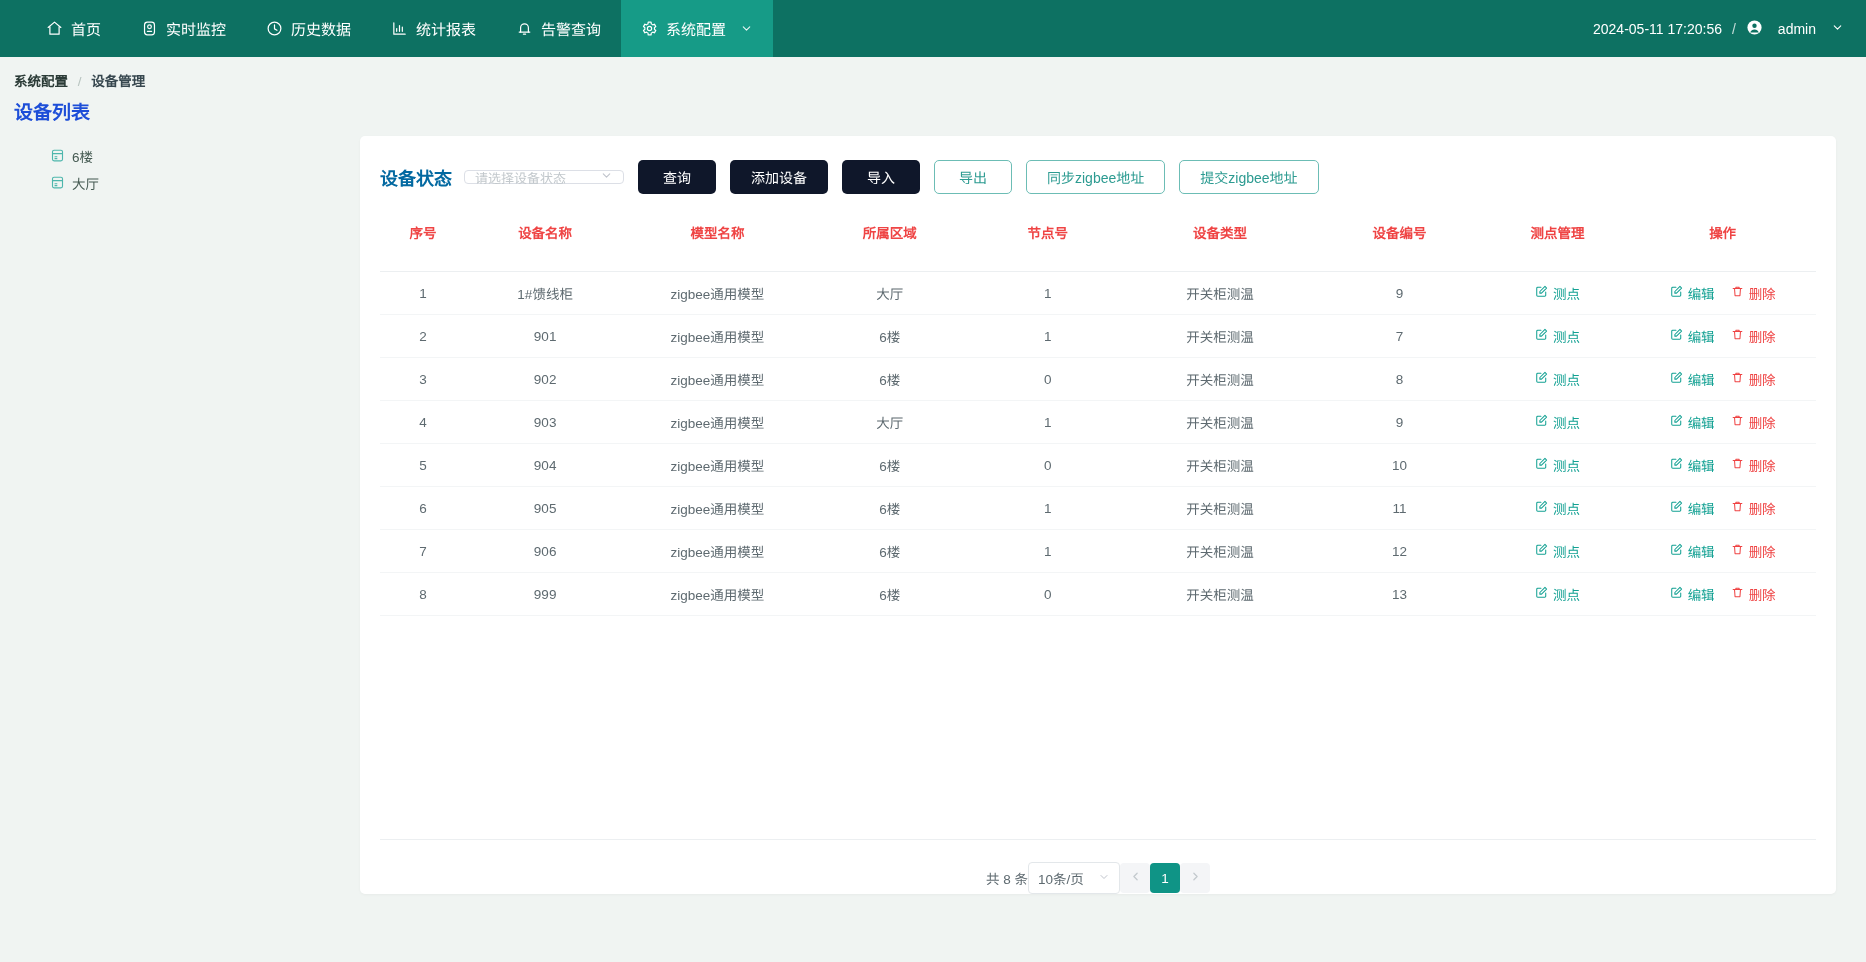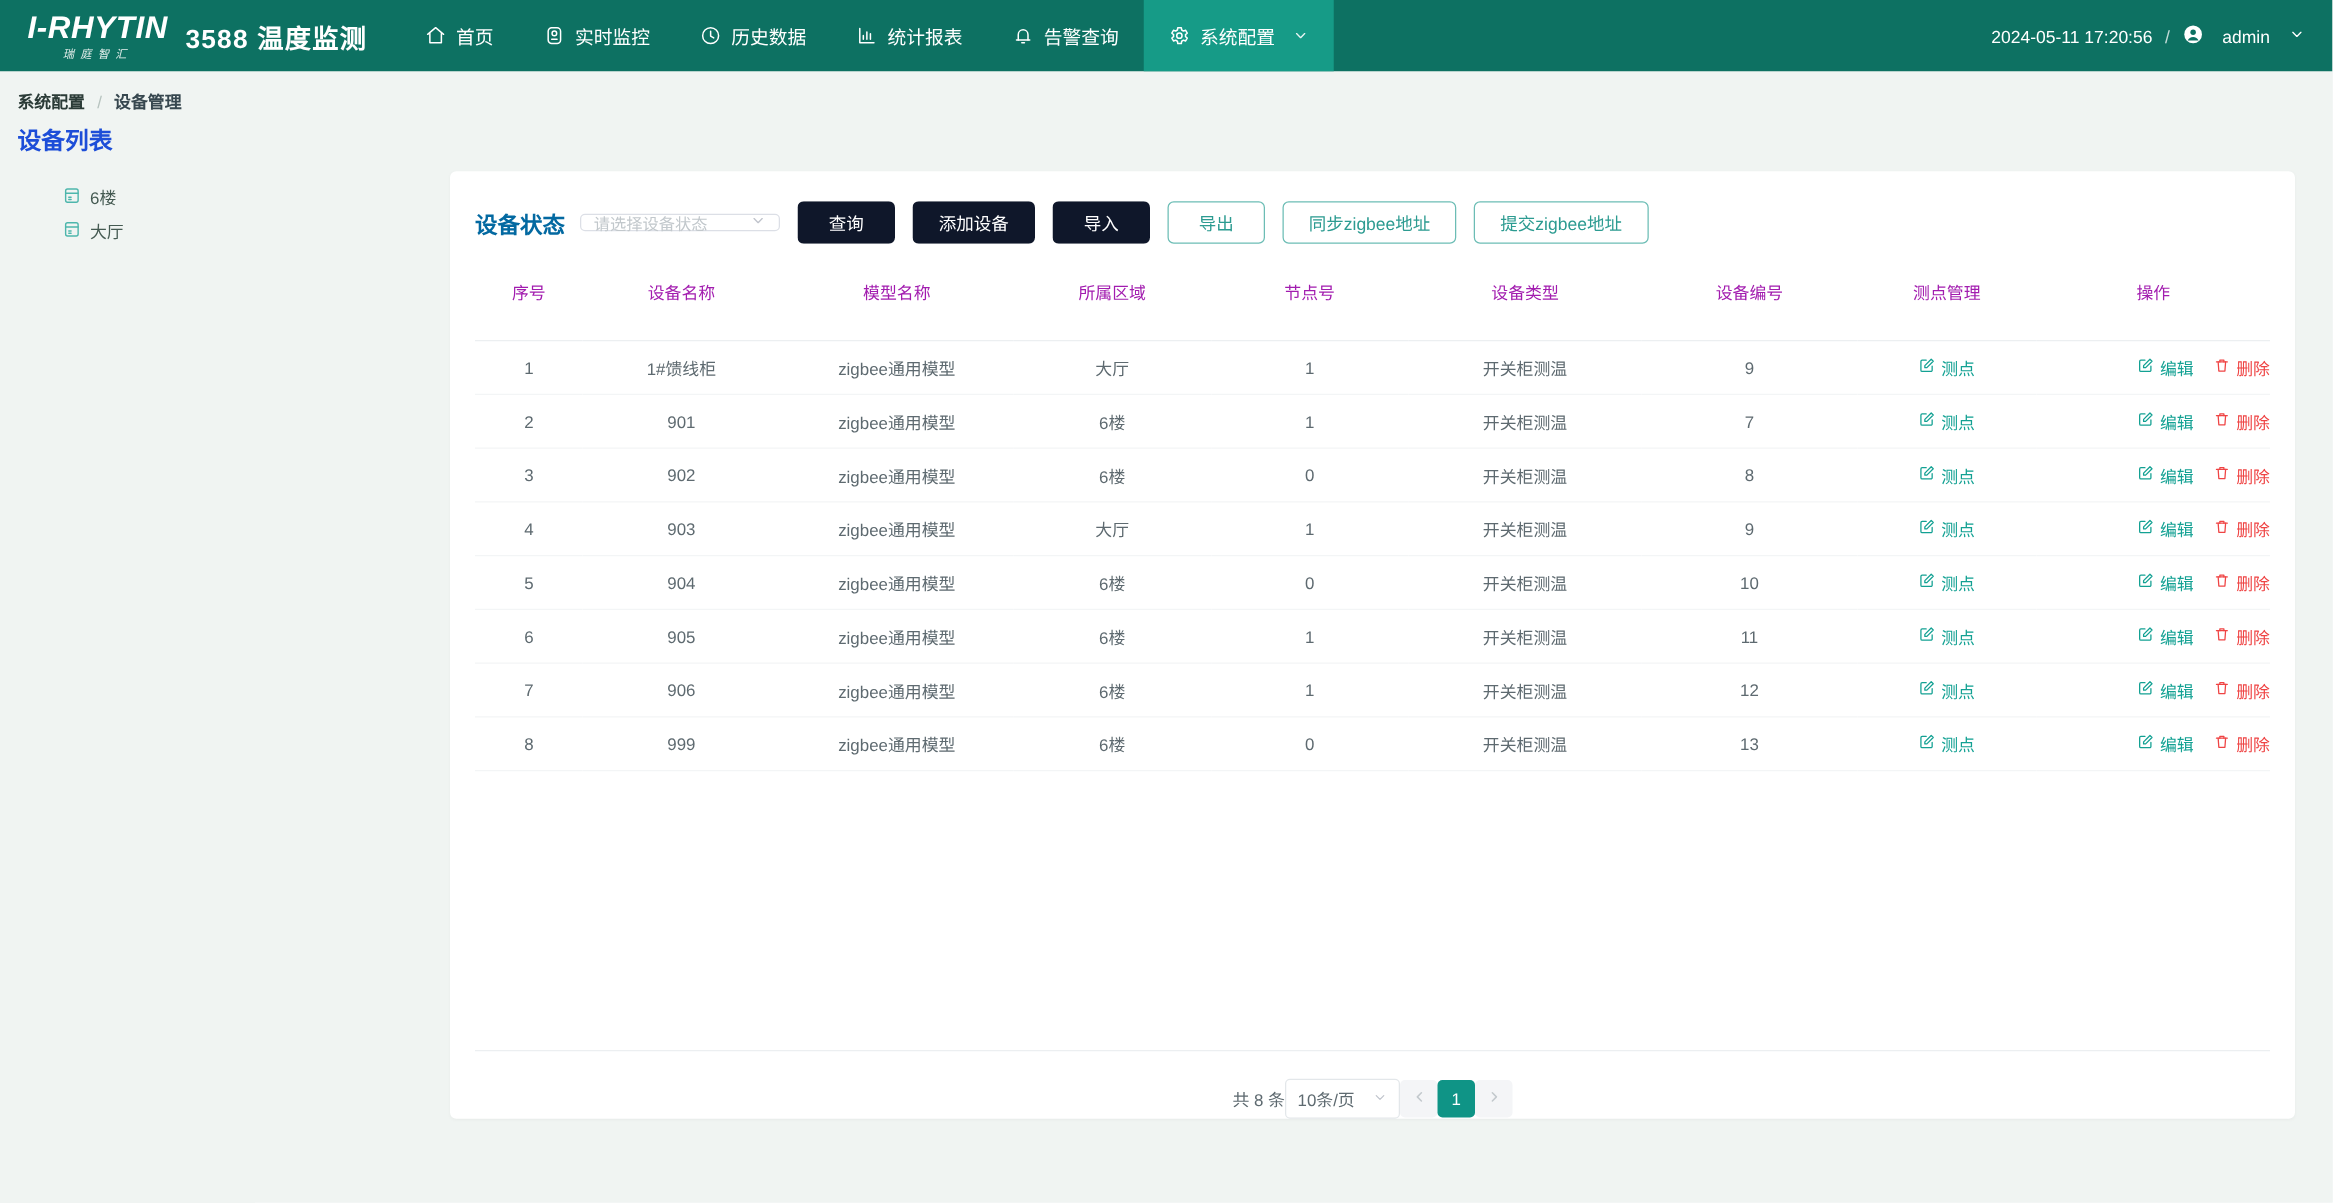--- a/index.html
+++ b/index.html
@@ -156,37 +156,37 @@
     white-space: nowrap;
     border: 1px solid transparent;
   }
   .btn.primary { background: #0f172a; color: #fff; }
   .btn.ghost { background: #fff; color: #2c9b91; border: 1px solid #6cbdb5; }
 
   
   table { width: 100%; border-collapse: collapse; margin-top: 18px; table-layout: fixed; }
   thead th {
     font-size: 13.5px;
-    color: #a21caf;
-    font-weight: normal;
+    color: #ef4444;
+    font-weight: bold;
     padding: 10px 0 29px;
     border-bottom: 1px solid #eceff1;
     text-align: center;
   }
   tbody td {
     font-size: 13.5px;
     color: #5e6a70;
     padding: 11px 0;
     text-align: center;
     border-bottom: 1px solid #f3f5f6;
   }
   .act { display: inline-flex; align-items: center; gap: 5px; cursor: pointer; }
   .act.teal { color: #13a193; }
   .act.red { color: #ef4444; }
-  .ops { display: flex; align-items: center; justify-content: flex-end; gap: 16px; }
+  .ops { display: flex; align-items: center; justify-content: center; gap: 16px; }
 
   .table-filler { flex: 1; border-bottom: 1px solid #eceff1; }
 
   
   .pager {
     display: flex;
     align-items: center;
     justify-content: center;
     padding: 22px 0 0;
     font-size: 13.5px;
@@ -219,27 +219,20 @@
     color: #fff;
     display: flex; align-items: center; justify-content: center;
     font-size: 13.5px;
     cursor: pointer;
   }
 </style>
 </head>
 <body>
 
 <div class="header">
-  <div class="brand">
-    <div class="logo-block">
-      <div class="logo-main">I-RHYTIN</div>
-      <div class="logo-sub">瑞庭智汇</div>
-    </div>
-    <div class="brand-title">3588 温度监测</div>
-  </div>
 
   <nav class="nav">
     <div class="nav-item">
       <span>
         <svg width="17" height="17" viewBox="0 0 24 24" fill="none" stroke="#ffffff" stroke-width="1.7" stroke-linecap="round" stroke-linejoin="round">
             <path d="M3 10.5 12 3l9 7.5"></path>
             <path d="M5.5 9.5V20h13V9.5"></path>
           </svg>
       </span>
       <span>首页</span>

